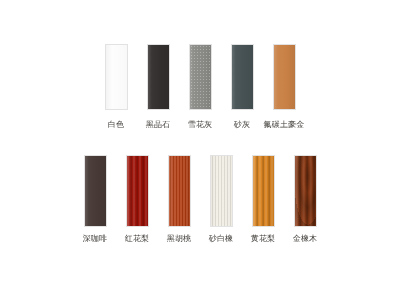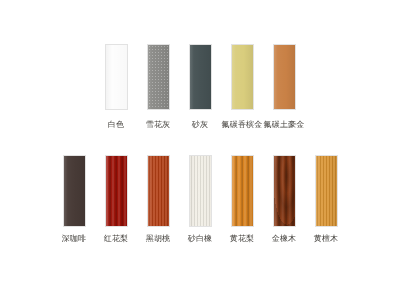--- a/index.html
+++ b/index.html
@@ -126,30 +126,30 @@
 <body>
 
 <div id="swatch-board">
 
   <div class="swatch-row" id="row-solid">
       <div class="swatch-cell">
         <div class="chip  is-white" style="background: rgb(253, 253, 253);"></div>
         <div class="chip-label">白色</div>
       </div>
       <div class="swatch-cell">
+        <div class="chip " style="background: rgb(51, 47, 46);"></div>
+        <div class="chip-label">黑晶石</div>
+      </div>
+      <div class="swatch-cell">
         <div class="chip tex-speckle" style="background: rgb(138, 138, 135);"></div>
         <div class="chip-label">雪花灰</div>
       </div>
       <div class="swatch-cell">
         <div class="chip " style="background: rgb(70, 82, 84);"></div>
         <div class="chip-label">砂灰</div>
-      </div>
-      <div class="swatch-cell">
-        <div class="chip " style="background: rgb(217, 205, 125);"></div>
-        <div class="chip-label">氟碳香槟金</div>
       </div>
       <div class="swatch-cell">
         <div class="chip " style="background: rgb(201, 129, 70);"></div>
         <div class="chip-label">氟碳土豪金</div>
       </div>
     </div>
   <div class="swatch-row" id="row-wood">
       <div class="swatch-cell">
         <div class="chip " style="background: rgb(71, 58, 54);"></div>
         <div class="chip-label">深咖啡</div>
@@ -167,19 +167,15 @@
         <div class="chip-label">砂白橡</div>
       </div>
       <div class="swatch-cell">
         <div class="chip tex-grain" style="background: rgb(217, 131, 32);"></div>
         <div class="chip-label">黄花梨</div>
       </div>
       <div class="swatch-cell">
         <div class="chip tex-grain tex-grain-wave" style="background: rgb(140, 58, 20);"></div>
         <div class="chip-label">金橡木</div>
       </div>
-      <div class="swatch-cell">
-        <div class="chip tex-grain tex-grain-fine" style="background: rgb(217, 146, 46);"></div>
-        <div class="chip-label">黄檀木</div>
-      </div>
     </div>
 
 </div>
 
 </body></html>

